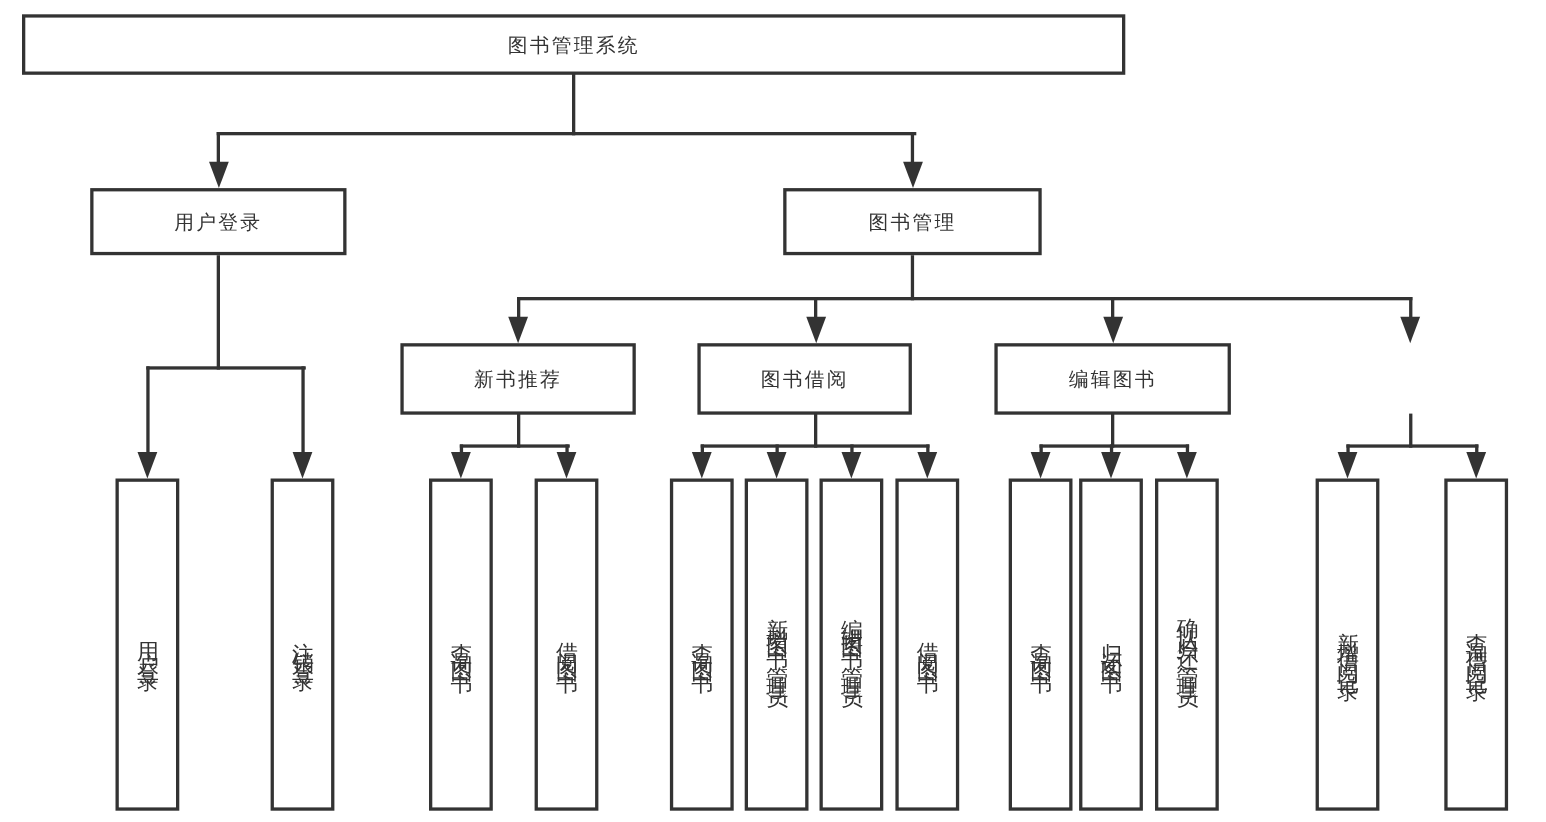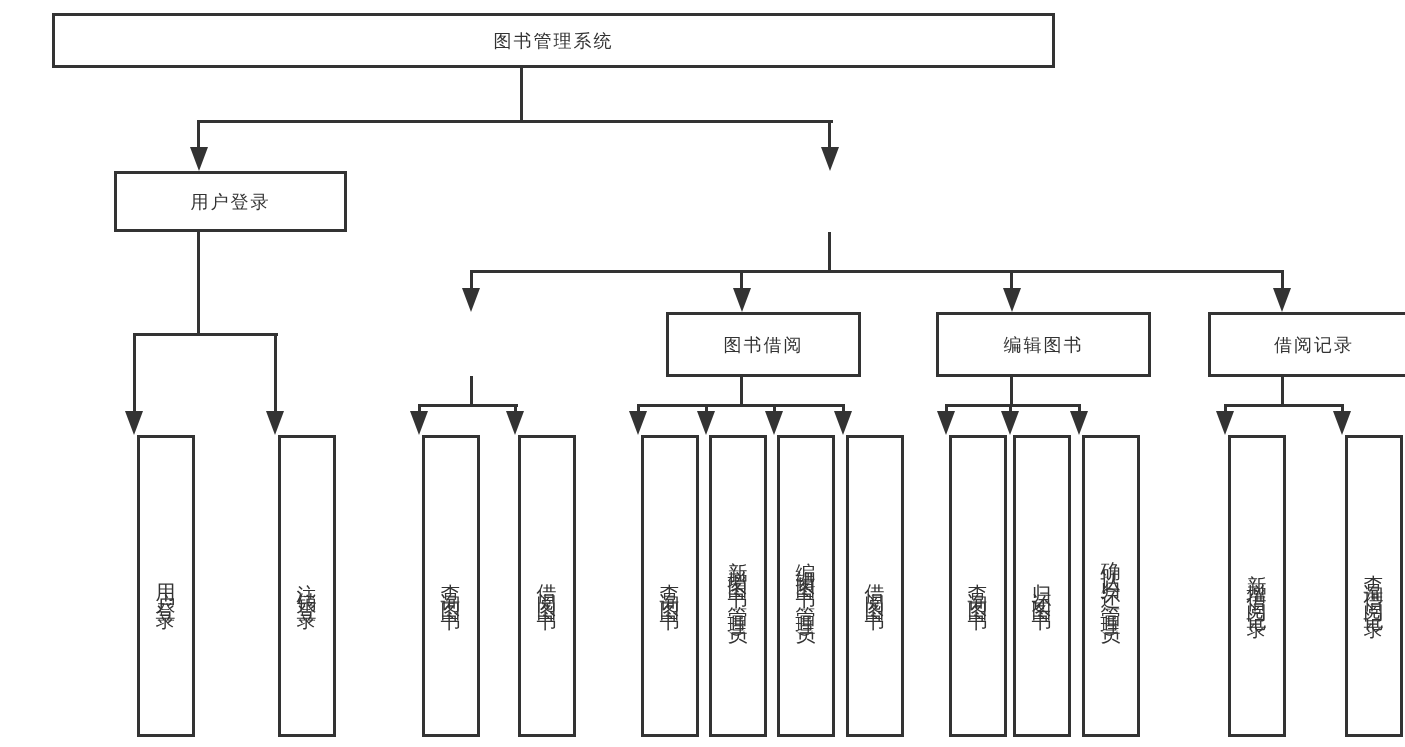--- a/index.html
+++ b/index.html
@@ -3,21 +3,21 @@
 <meta charset="utf-8">
 <style>
   html,body{margin:0;padding:0;background:#fff;}
   .canvas{
     position:relative;width:1405px;height:747px;background:#fff;overflow:hidden;
     font-family:"Liberation Sans","DejaVu Sans",sans-serif;color:#333;
   }
   
   .box{
     position:absolute;background:#fff;border:3px solid #333;box-sizing:border-box;
-    display:flex;align-items:center;justify-content:center;color:#333;margin-left:32px;
+    display:flex;align-items:center;justify-content:center;color:#333;
   }
   .hbox{font-size:18px;letter-spacing:2px;font-weight:400;}
   .leaf{top:435px;width:58px;height:302px;}
   .leaf span{writing-mode:vertical-rl;text-orientation:mixed;font-size:20px;letter-spacing:9px;line-height:1.1;}
   
   .vl{position:absolute;width:3px;background:#333;}
   .hl{position:absolute;height:3px;background:#333;}
   .arw{position:absolute;width:0;height:0;border-left:9px solid transparent;border-right:9px solid transparent;border-top:24px solid #333;}
   
   #b-root{left:20px;top:13px;width:1003px;height:55px;}
@@ -83,29 +83,32 @@
 
 <div class="canvas">
 
   <div class="box hbox" id="b-root">
     <span>图书管理系统</span>
   </div>
 
   <div class="box hbox" id="b-l2a">
     <span>用户登录</span>
   </div>
-
+  <div class="box hbox" id="b-l2b">
+    <span>图书管理</span>
+  </div>
+
+  <div class="box hbox" id="b-l3a">
+    <span>新书推荐</span>
+  </div>
   <div class="box hbox" id="b-l3b">
     <span>图书借阅</span>
   </div>
   <div class="box hbox" id="b-l3c">
     <span>编辑图书</span>
-  </div>
-  <div class="box hbox" id="b-l3d">
-    <span>借阅记录</span>
   </div>
 
   <div class="box leaf" id="lf1a">
     <span>用户登录</span>
   </div>
   <div class="box leaf" id="lf1b">
     <span>注销登录</span>
   </div>
 
   <div class="box leaf" id="lf2a">

